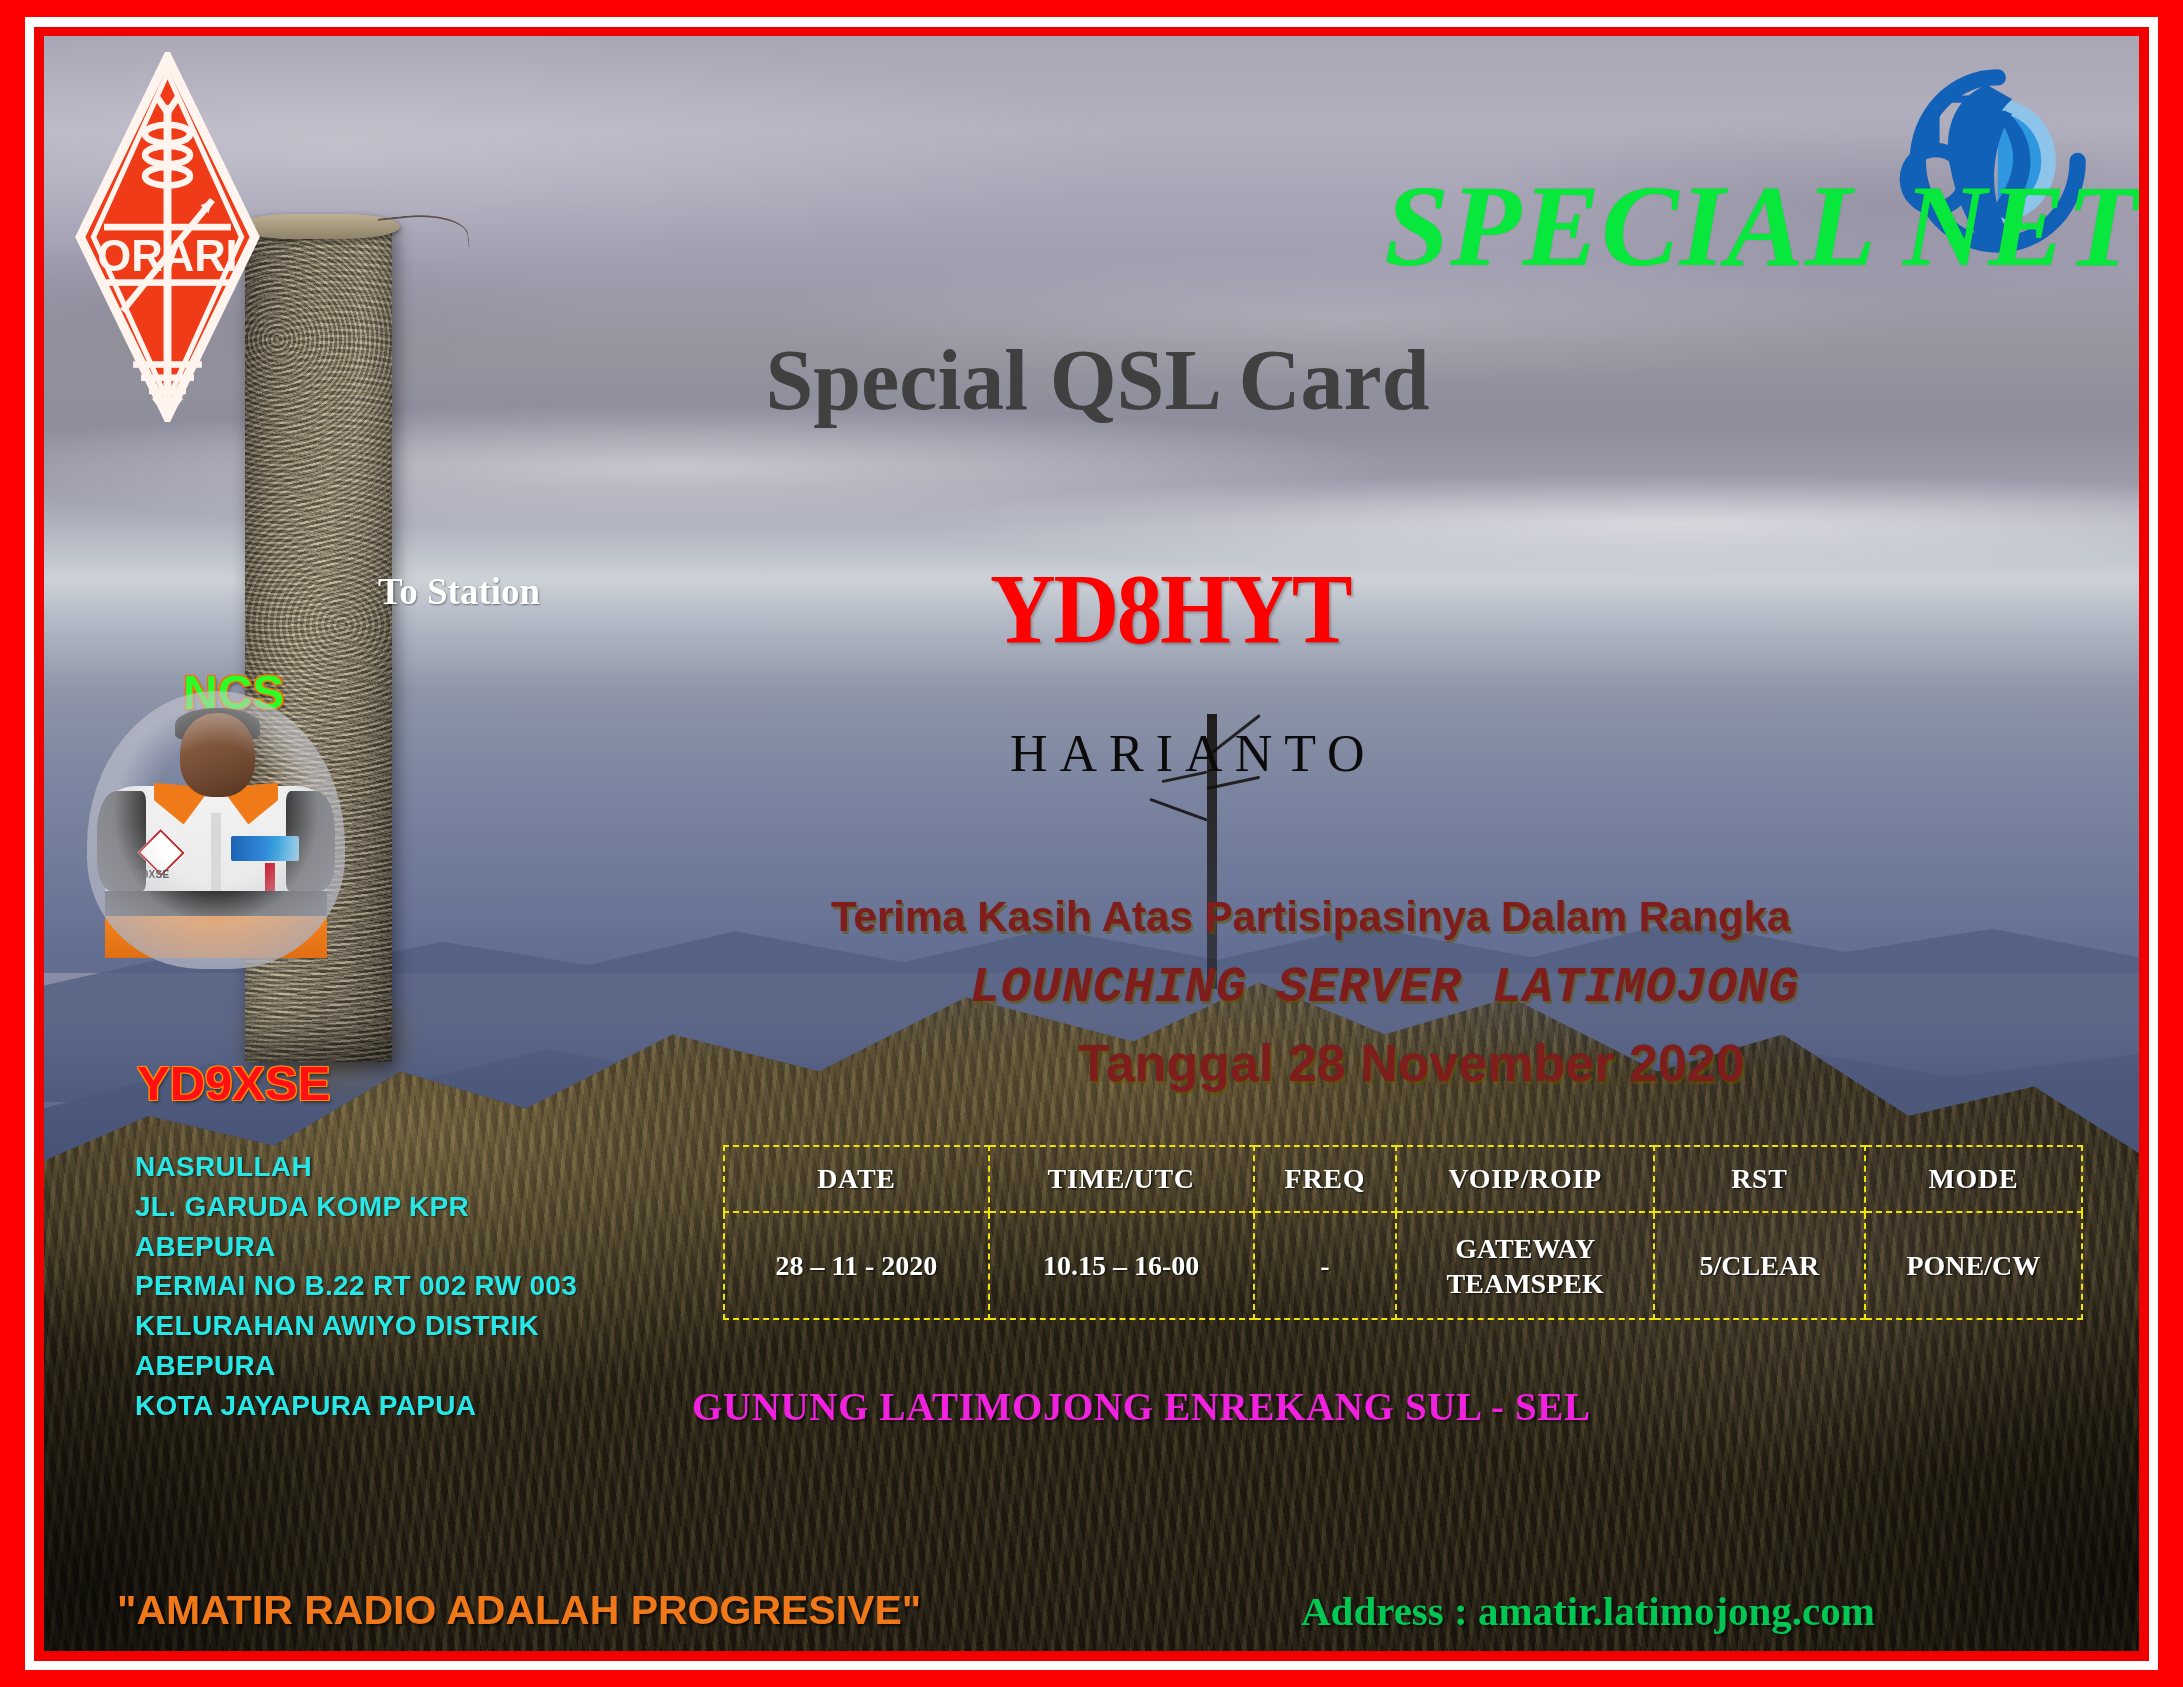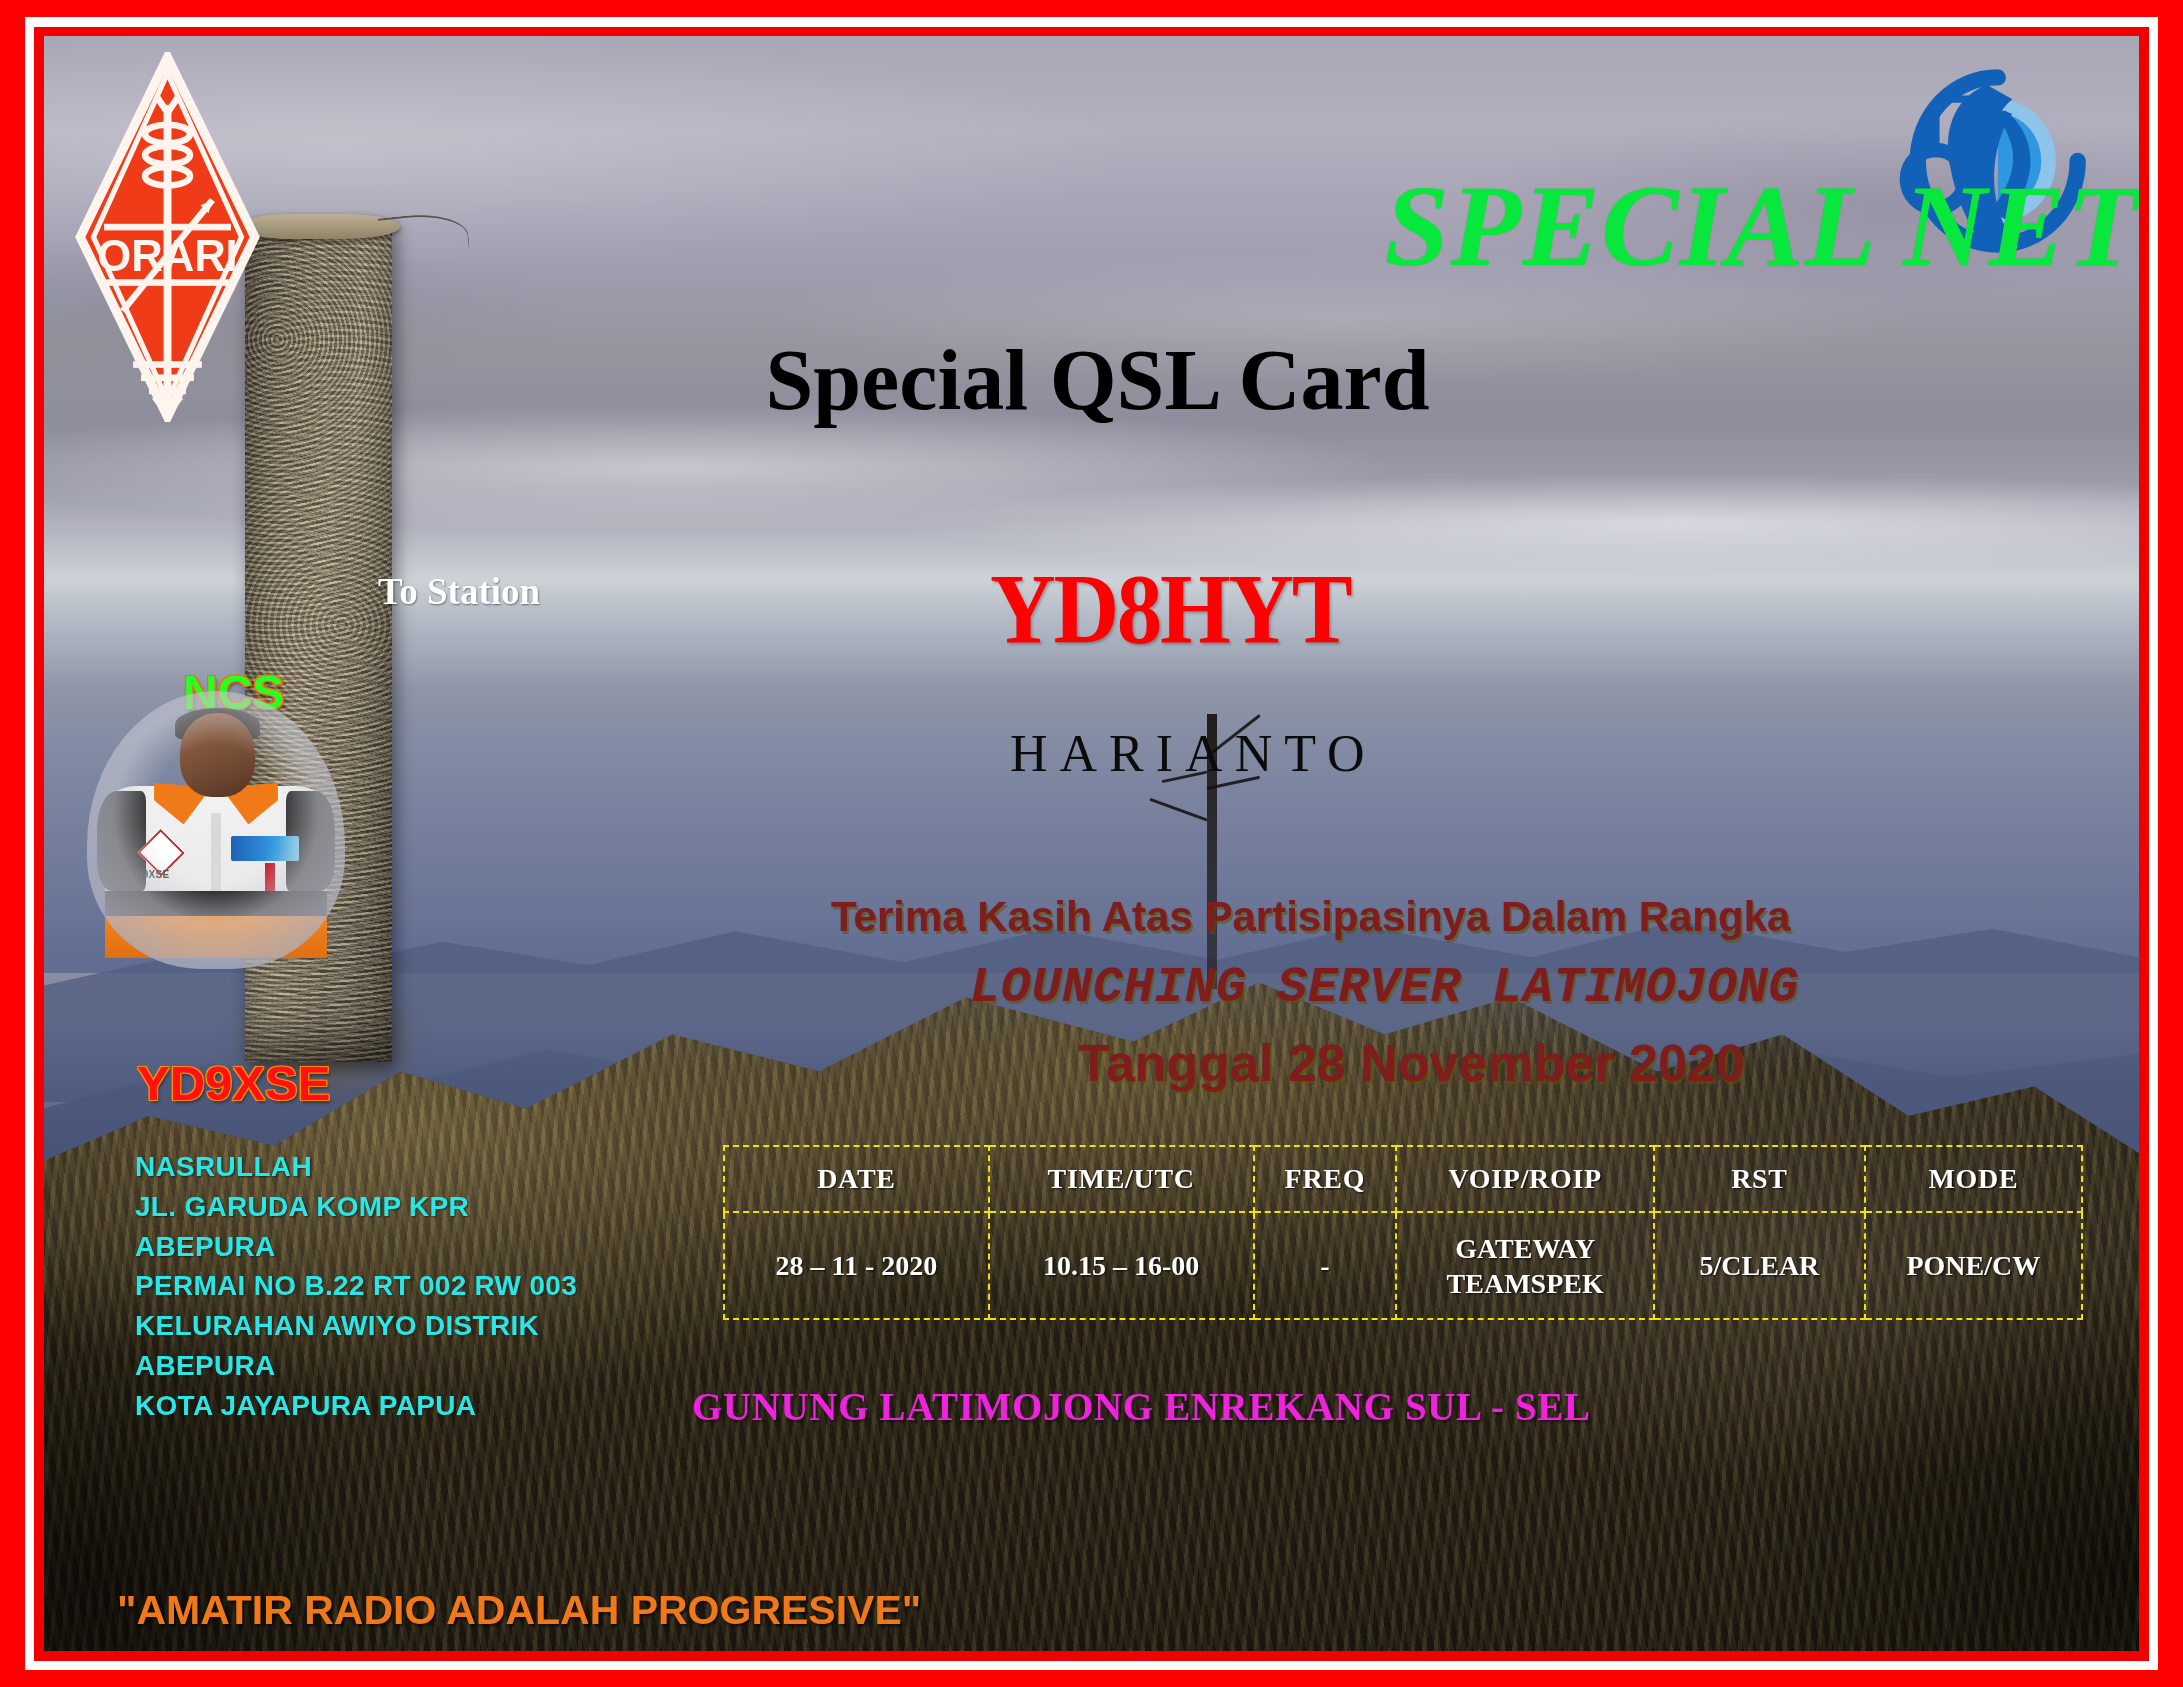--- a/index.html
+++ b/index.html
@@ -113,21 +113,21 @@
     background:linear-gradient(90deg,#1d63b5 0%,#2f86d6 45%,#36a3e0 70%,#7fc9ea 100%);}
   .lanyard{position:absolute;right:27%;top:62%;width:4%;height:16%;background:#c8172a;}
   .idcard{position:absolute;right:22%;top:76%;width:15%;height:12%;border-radius:1.3px;
     background:linear-gradient(180deg,#6b5a1c,#4a3d12);box-shadow:0 0 0 1.3px rgba(255,255,255,.35);}
 
   
   .abs{position:absolute;white-space:nowrap;}
   #title-net{left:0;right:0;top:132px;text-align:right;color:#08e83c;
     font-size:116px;font-weight:bold;font-style:italic;letter-spacing:1.3px;
     font-family:"Liberation Serif",serif;line-height:1;text-shadow:0 0 1.3px rgba(0,0,0,.15);}
-  #title-qsl{left:0;right:0;top:301px;text-align:center;color:#000000;
+  #title-qsl{left:0;right:0;top:301px;text-align:center;color:#404040;
     font-size:86px;font-weight:bold;font-family:"Liberation Serif",serif;line-height:1;margin-left:12px;}
   #to-station{left:334px;top:490px;color:#ffffff;font-size:37px;font-weight:bold;
     font-family:"Liberation Serif",serif;text-shadow:0.7px 1.3px 2px rgba(0,0,0,.45);margin-top:44px;}
   #callsign{left:946px;top:516px;color:#ff0000;font-size:99px;font-weight:bold;
     font-family:"Liberation Serif",serif;letter-spacing:-2.6px;
     transform:scaleX(.92);transform-origin:left center;text-shadow:2px 2px 2.6px rgba(0,0,0,.25);}
   #opname{left:966px;top:688px;color:#0b0b0b;font-size:52px;font-weight:normal;
     font-family:"Liberation Serif",serif;letter-spacing:12px;}
 
   .ytext{color:#7f1d1d;font-family:"Liberation Sans",sans-serif;font-weight:bold;
@@ -303,16 +303,17 @@
           </td>
           <td>5/CLEAR</td>
           <td>PONE/CW</td>
         </tr>
       </tbody>
     </table>
 
     <div class="abs" id="mountain">GUNUNG LATIMOJONG ENREKANG SUL - SEL</div>
 
     <div class="abs" id="motto">"AMATIR  RADIO ADALAH PROGRESIVE"</div>
+    <div class="abs" id="webaddr">Address  : amatir.latimojong.com</div>
 
   </div>
 </div>
 
 
 </body></html>

